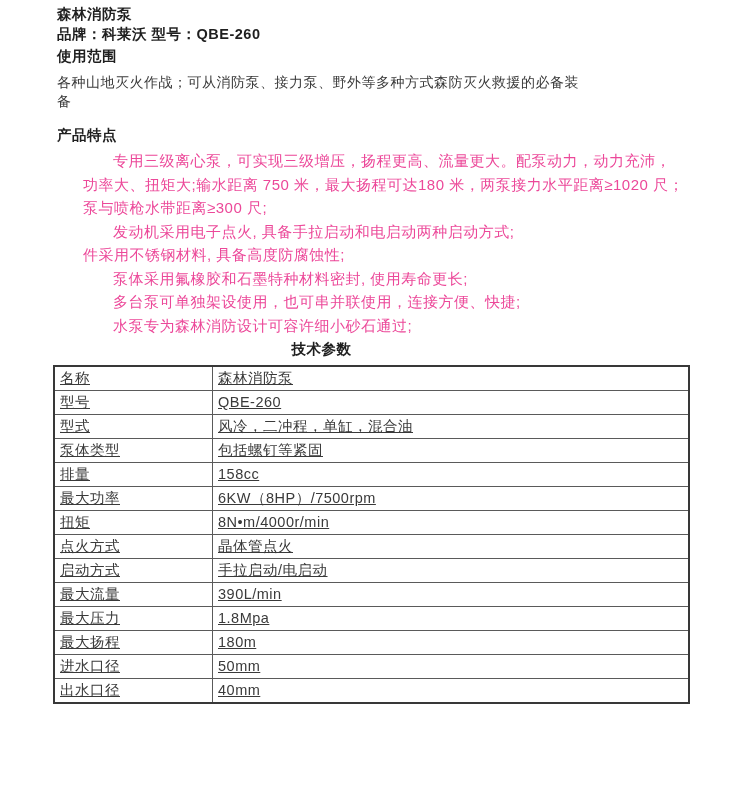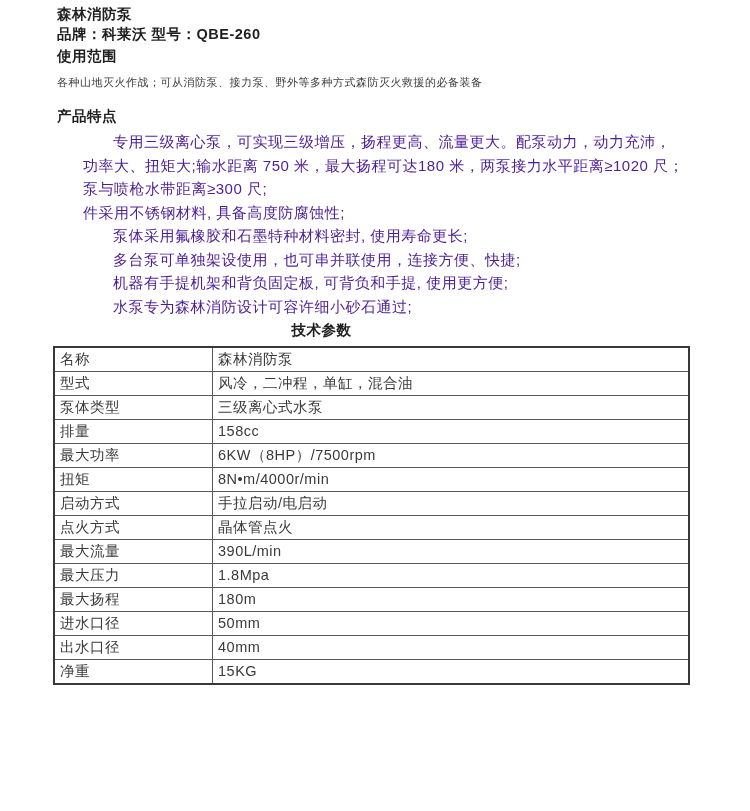--- a/index.html
+++ b/index.html
@@ -25,46 +25,47 @@
     color: #1f1f1f;
     font-size: 14.5px;
     line-height: 16px;
     letter-spacing: 0.5px;
   }
   .title   { margin: 0; }
   .brand   { margin-top: 4px; }
   .usage-h { margin-top: 6px; }
   .scope {
     margin: 9px 0 0 0;
-    font-size: 11px;
+    font-size: 14px;
     line-height: 19px;
     letter-spacing: 0.5px;
     color: #3a3a3a;
   }
   .features-h { margin-top: 16px; }
   .features {
     margin: 6px 0 0 26px;
     font-size: 15px;
     letter-spacing: 0.5px;
-    color: #4c1d95;
+    color: #ec4899;
   }
   .fline {
     line-height: 23.5px;
     white-space: nowrap;
   }
   .fl-indent { text-indent: 30px; }
   .specs-h { margin-top: 4px; text-align: center; }
   table.specs {
     margin: 8px 0 0 -4px;
     border-collapse: collapse;
     width: 637px;
     table-layout: fixed;
     font-size: 14.5px;
     color: #3a3a3a;
     border: 2px solid #383838;
+    text-decoration: underline;
   }
   table.specs td {
     border: 1px solid #5a5a5a;
     height: 23px;
     line-height: 23px;
     padding: 0 4px 0 5px;
     letter-spacing: 0.5px;
     overflow: hidden;
     white-space: nowrap;
     vertical-align: middle;
@@ -80,62 +81,66 @@
   <div class="h brand">品牌：科莱沃 型号：QBE-260</div>
 
   <div class="h usage-h">使用范围</div>
   <p class="scope">各种山地灭火作战；可从消防泵、接力泵、野外等多种方式森防灭火救援的必备装备</p>
 
   <div class="h features-h">产品特点</div>
   <div class="features">
     <div class="fline fl-indent">专用三级离心泵，可实现三级增压，扬程更高、流量更大。配泵动力，动力充沛，</div>
     <div class="fline">功率大、扭矩大;输水距离 750 米，最大扬程可达180 米，两泵接力水平距离≥1020 尺；</div>
     <div class="fline">泵与喷枪水带距离≥300 尺;</div>
+    <div class="fline fl-indent">发动机采用电子点火, 具备手拉启动和电启动两种启动方式;</div>
     <div class="fline">件采用不锈钢材料, 具备高度防腐蚀性;</div>
     <div class="fline fl-indent">泵体采用氟橡胶和石墨特种材料密封, 使用寿命更长;</div>
     <div class="fline fl-indent">多台泵可单独架设使用，也可串并联使用，连接方便、快捷;</div>
-    <div class="fline fl-indent">机器有手提机架和背负固定板, 可背负和手提, 使用更方便;</div>
     <div class="fline fl-indent">水泵专为森林消防设计可容许细小砂石通过;</div>
   </div>
 
   <div class="h specs-h">技术参数</div>
 
   <table class="specs">
     <tbody>
       <tr>
         <td class="lab">名称</td>
         <td class="val">森林消防泵</td>
       </tr>
       <tr>
+        <td class="lab">型号</td>
+        <td class="val">QBE-260</td>
+      </tr>
+      <tr>
         <td class="lab">型式</td>
         <td class="val">风冷，二冲程，单缸，混合油</td>
       </tr>
       <tr>
         <td class="lab">泵体类型</td>
-        <td class="val">三级离心式水泵</td>
+        <td class="val">包括螺钉等紧固</td>
       </tr>
       <tr>
         <td class="lab">排量</td>
         <td class="val">158cc</td>
       </tr>
       <tr>
         <td class="lab">最大功率</td>
         <td class="val">6KW（8HP）/7500rpm</td>
       </tr>
       <tr>
         <td class="lab">扭矩</td>
         <td class="val">8N•m/4000r/min</td>
       </tr>
       <tr>
+        <td class="lab">点火方式</td>
+        <td class="val">晶体管点火</td>
+      </tr>
+      <tr>
         <td class="lab">启动方式</td>
         <td class="val">手拉启动/电启动</td>
-      </tr>
-      <tr>
-        <td class="lab">点火方式</td>
-        <td class="val">晶体管点火</td>
       </tr>
       <tr>
         <td class="lab">最大流量</td>
         <td class="val">390L/min</td>
       </tr>
       <tr>
         <td class="lab">最大压力</td>
         <td class="val">1.8Mpa</td>
       </tr>
       <tr>
@@ -143,20 +148,16 @@
         <td class="val">180m</td>
       </tr>
       <tr>
         <td class="lab">进水口径</td>
         <td class="val">50mm</td>
       </tr>
       <tr>
         <td class="lab">出水口径</td>
         <td class="val">40mm</td>
       </tr>
-      <tr>
-        <td class="lab">净重</td>
-        <td class="val">15KG</td>
-      </tr>
     </tbody>
   </table>
 
 </div>
 
 </body></html>

